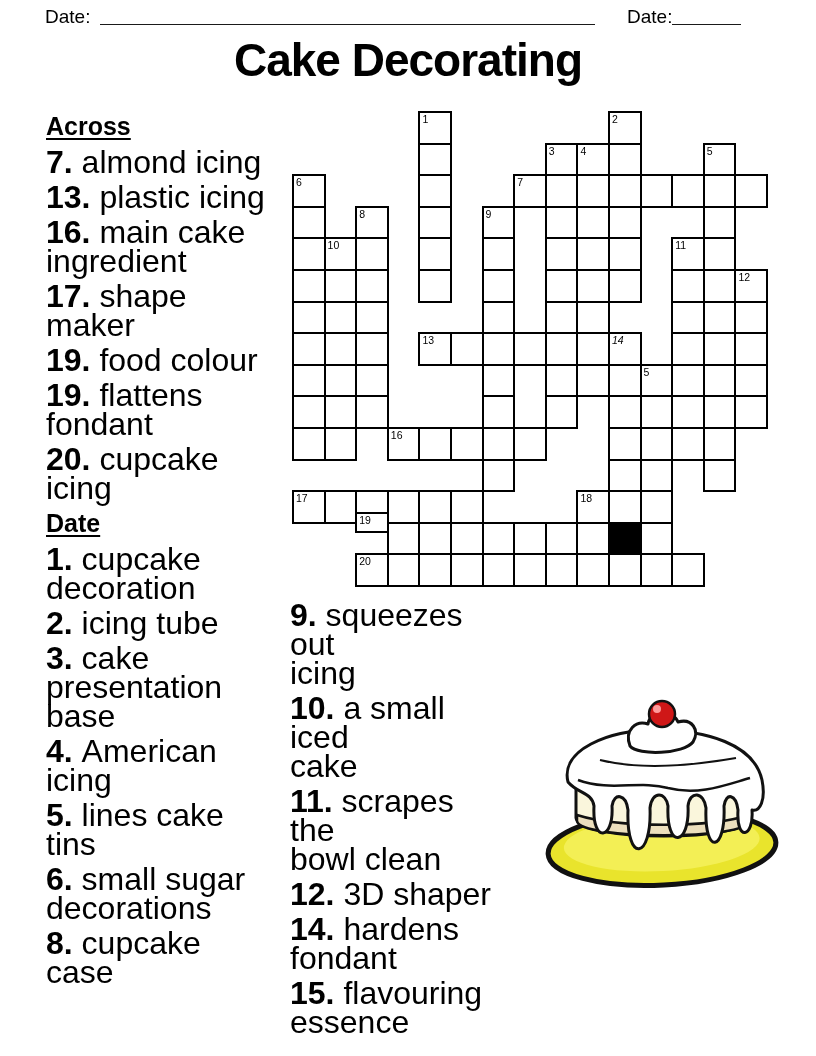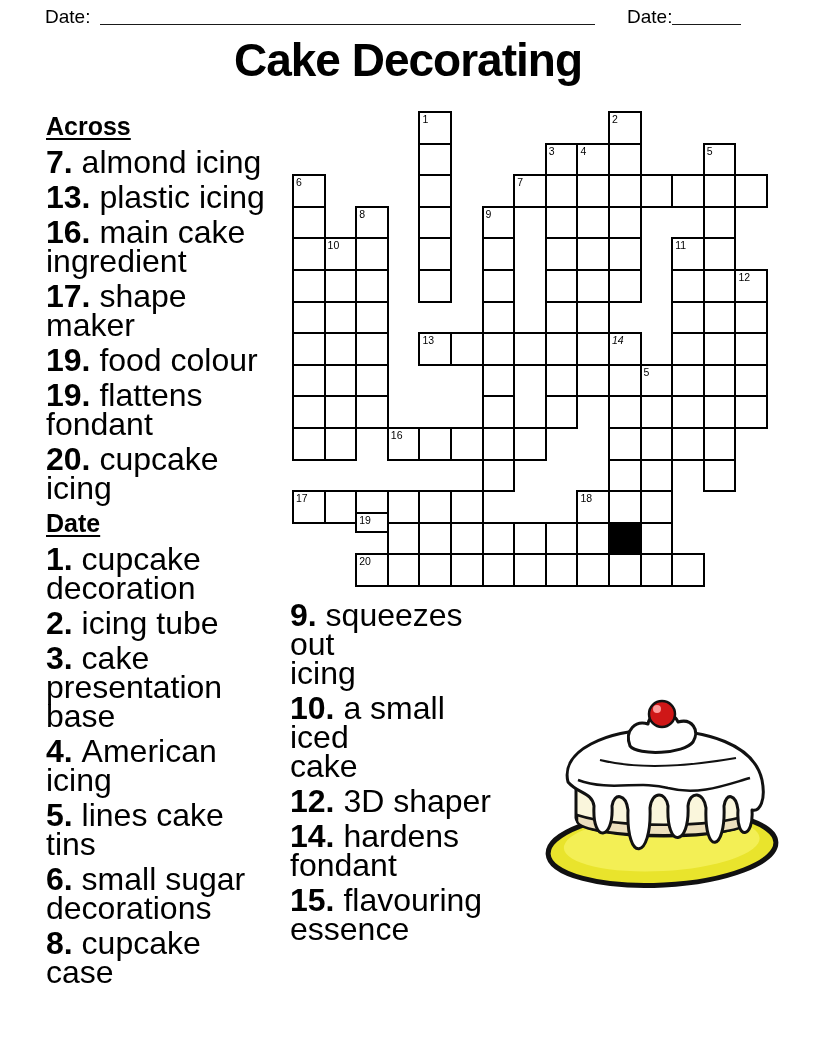--- a/index.html
+++ b/index.html
@@ -257,20 +257,22 @@
 case</span></div>
       </div>
   </div>
 
   <div class="clue-col" id="down-col-2" style="left:290px; top:601px; width:214px;">
     <div id="down-list-2">
         <div class="clue"><span class="num">9. </span><span class="txt">squeezes out
 icing</span></div>
         <div class="clue"><span class="num">10. </span><span class="txt">a small iced
 cake</span></div>
+        <div class="clue"><span class="num">11. </span><span class="txt">scrapes the
+bowl clean</span></div>
         <div class="clue"><span class="num">12. </span><span class="txt">3D shaper</span></div>
         <div class="clue"><span class="num">14. </span><span class="txt">hardens
 fondant</span></div>
         <div class="clue"><span class="num">15. </span><span class="txt">flavouring
 essence</span></div>
       </div>
   </div>
 
   <div id="cake">
     <svg width="252" height="208" viewBox="0 0 252 208">

